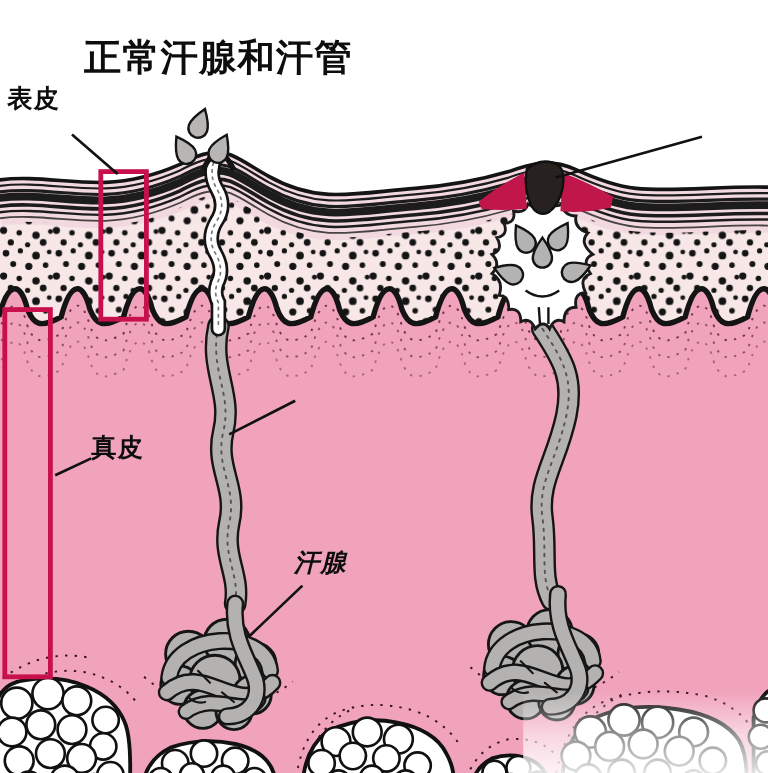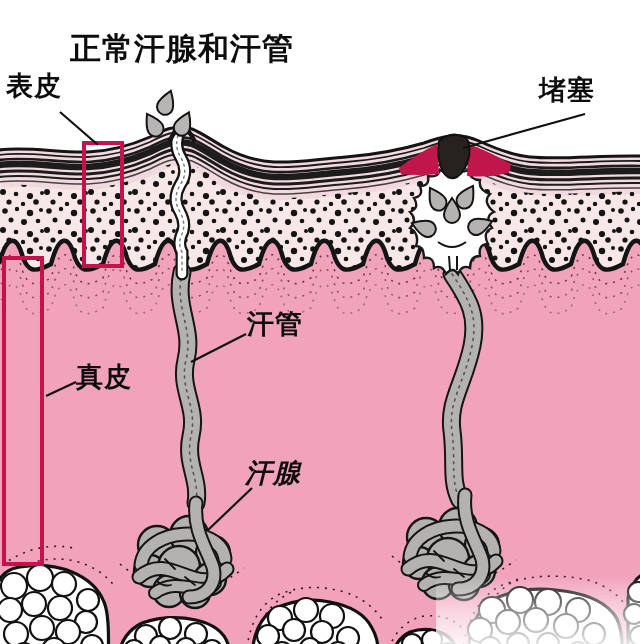--- a/index.html
+++ b/index.html
@@ -6,21 +6,21 @@
   #stage{
     position:relative;width:640px;height:640px;overflow:hidden;
     background:#ffffff;font-family:"DejaVu Sans",sans-serif;margin-top:16px;
   }
   #art{position:absolute;left:0;top:0;width:640px;height:644px;z-index:1;}
   .lbl{
     position:absolute;z-index:3;color:#0d0d0d;font-weight:700;line-height:1;
     white-space:nowrap;letter-spacing:1px;
   }
   .title{font-size:31px;}
-  .tag{font-size:27px;}
+  .tag{font-size:21px;}
   #title-left{left:70px;top:17px;}
   #title-right{left:426px;top:17px;}
   #lbl-epidermis{left:6px;top:56px;}
   #lbl-blockage{left:539px;top:60px;}
   #lbl-duct{left:247px;top:294px;}
   #lbl-dermis{left:76px;top:347px;}
   #lbl-gland{left:245px;top:443px;font-style:italic;}
 </style>
 </head>
 <body>
@@ -250,17 +250,15 @@
     <line x1="76" y1="366" x2="46" y2="380"></line>
     <line x1="252" y1="472" x2="208" y2="514"></line>
   </g>
 
   <rect x="436" y="560" width="205" height="72" fill="url(#fadeg)"></rect>
   <rect x="-1" y="631" width="642" height="14" fill="#ffffff"></rect>
 </svg>
 
   <div class="lbl title" id="title-left">正常汗腺和汗管</div>
   <div class="lbl tag" id="lbl-epidermis">表皮</div>
-  <div class="lbl tag" id="lbl-blockage">堵塞</div>
-  <div class="lbl tag" id="lbl-duct">汗管</div>
   <div class="lbl tag" id="lbl-dermis">真皮</div>
   <div class="lbl tag" id="lbl-gland">汗腺</div>
 </div>
 
 </body></html>

